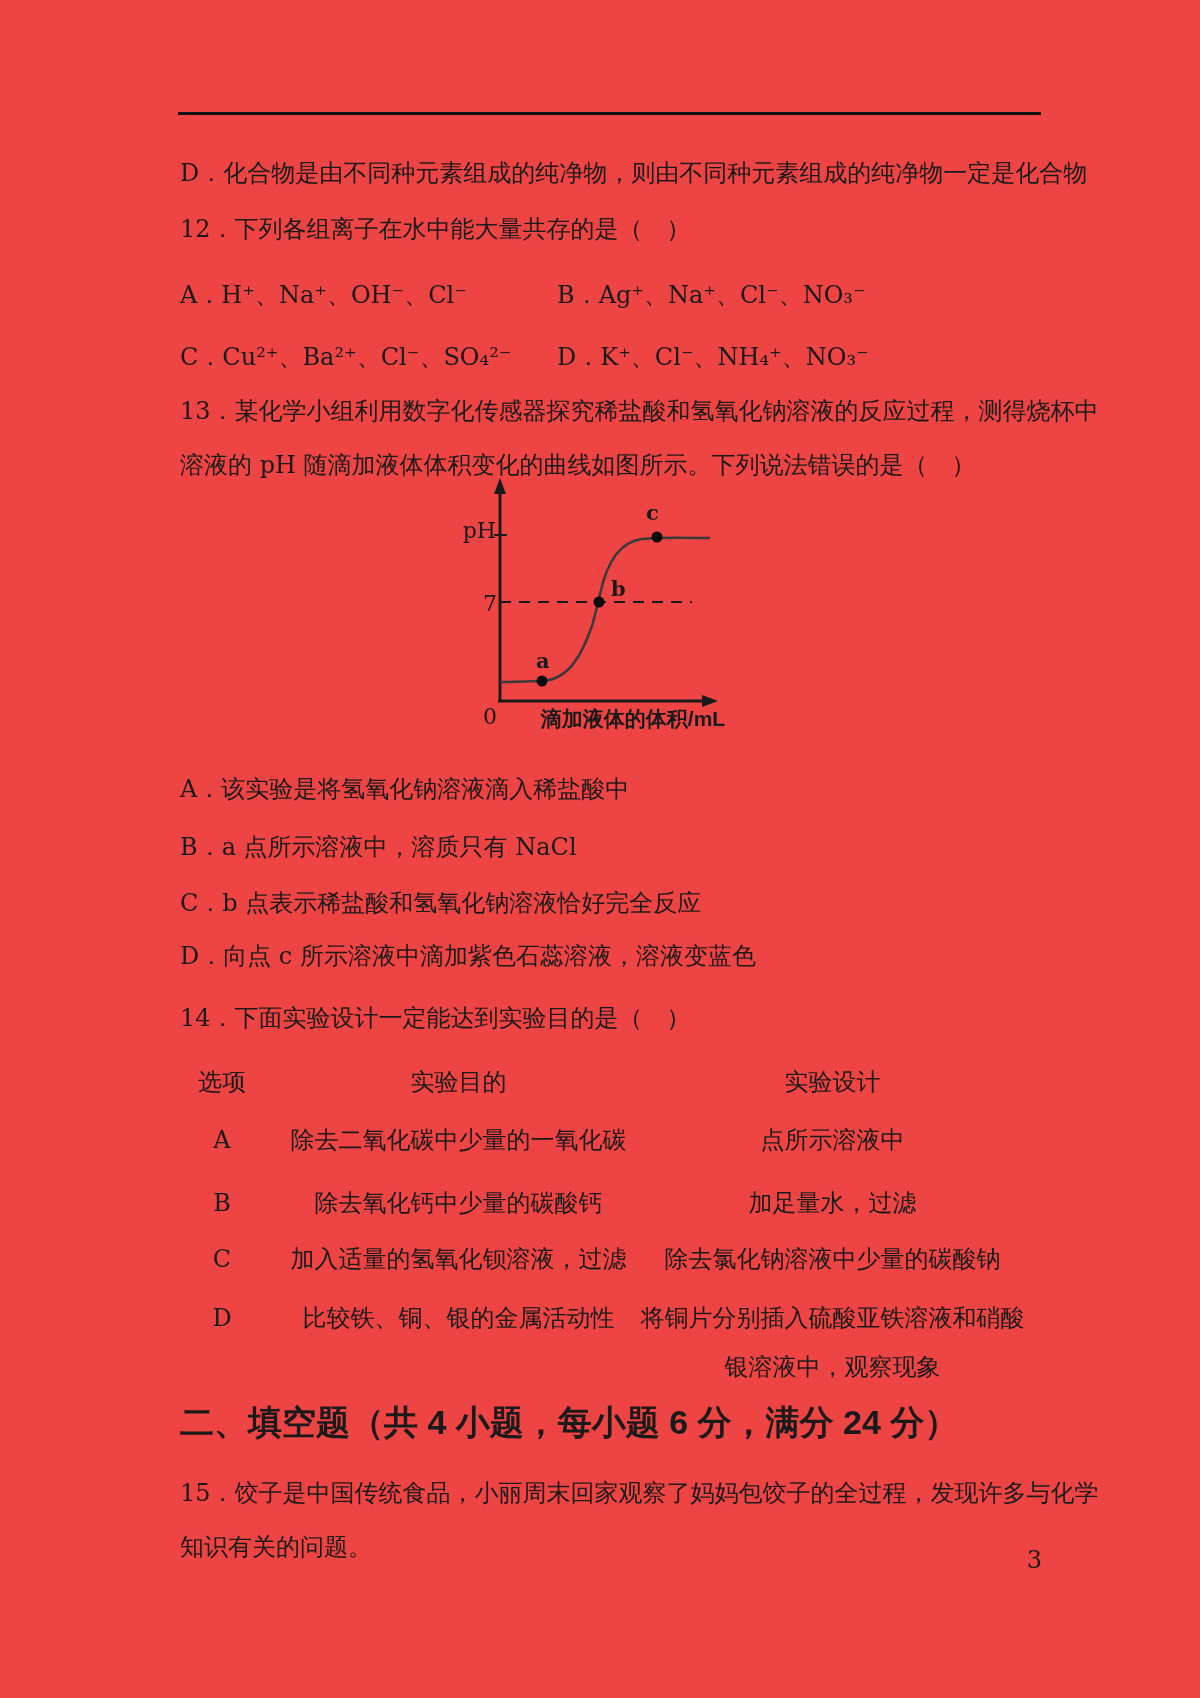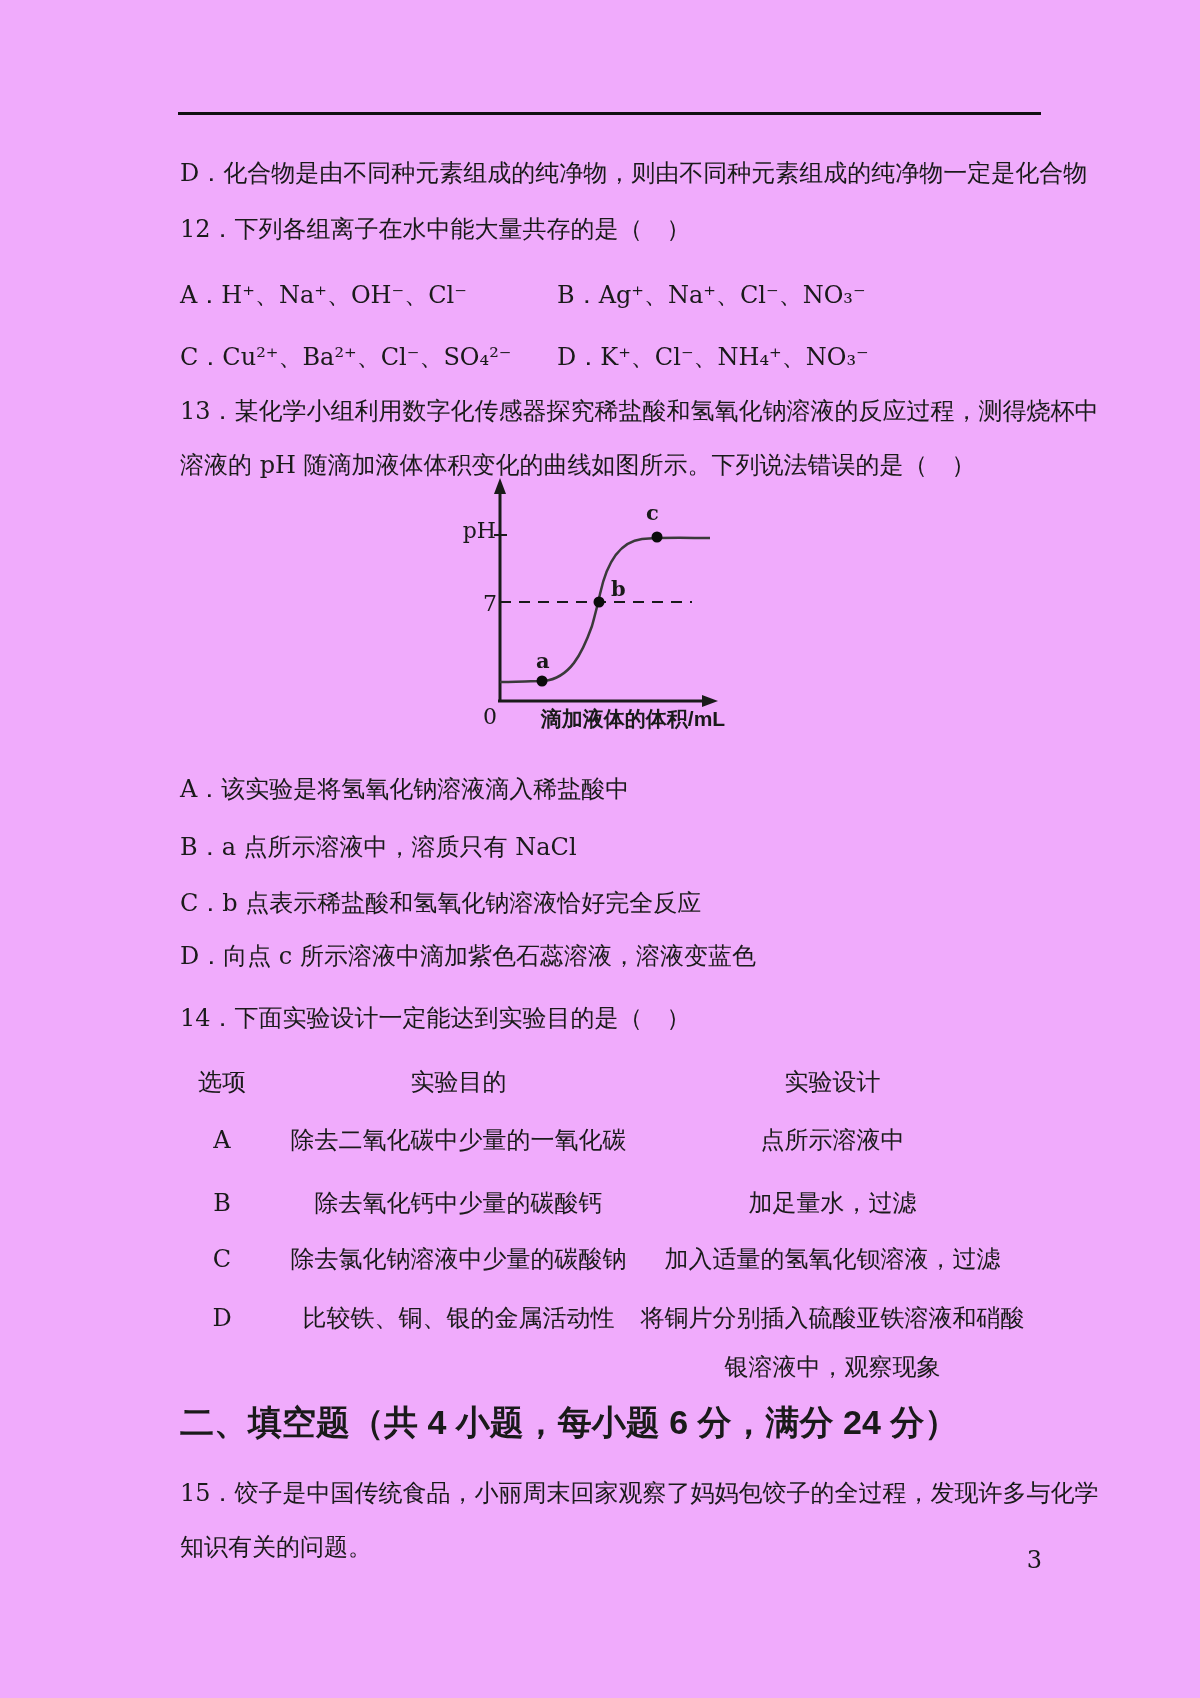--- a/index.html
+++ b/index.html
@@ -1,19 +1,19 @@
 <!DOCTYPE html>
 <html><head>
 <meta charset="utf-8">
 <style>
   html,body{margin:0;padding:0;background:#ffffff;}
   .page{
     position:relative;
     width:1200px;height:1698px;
-    background:#f0abfc;
+    background:#ef4444;
     color:#1a1a1a;
     font-family:"DejaVu Serif","Liberation Serif",serif;
     font-size:24px;
     overflow:hidden;
   }
   .rule{
     position:absolute;left:178px;top:112px;width:863px;height:3px;
     background:#111111;
   }
   .line{
@@ -121,22 +121,22 @@
     <span class="cell">除去二氧化碳中少量的一氧化碳</span>
     <span class="cell">点所示溶液中</span>
   </div>
   <div class="trow" style="top:1179px">
     <span class="cell">B</span>
     <span class="cell">除去氧化钙中少量的碳酸钙</span>
     <span class="cell">加足量水，过滤</span>
   </div>
   <div class="trow" style="top:1235px">
     <span class="cell">C</span>
+    <span class="cell">加入适量的氢氧化钡溶液，过滤</span>
     <span class="cell">除去氯化钠溶液中少量的碳酸钠</span>
-    <span class="cell">加入适量的氢氧化钡溶液，过滤</span>
   </div>
   <div class="trow" style="top:1294px">
     <span class="cell">D</span>
     <span class="cell">比较铁、铜、银的金属活动性</span>
     <span class="cell">将铜片分别插入硫酸亚铁溶液和硝酸银溶液中，观察现象</span>
   </div>
 
   <p class="line section" style="top:1407px">二、填空题（共 4 小题，每小题 6 分，满分 24 分）</p>
 
   <p class="line wrap" style="top:1466px">15．饺子是中国传统食品，小丽周末回家观察了妈妈包饺子的全过程，发现许多与化学知识有关的问题。</p>

